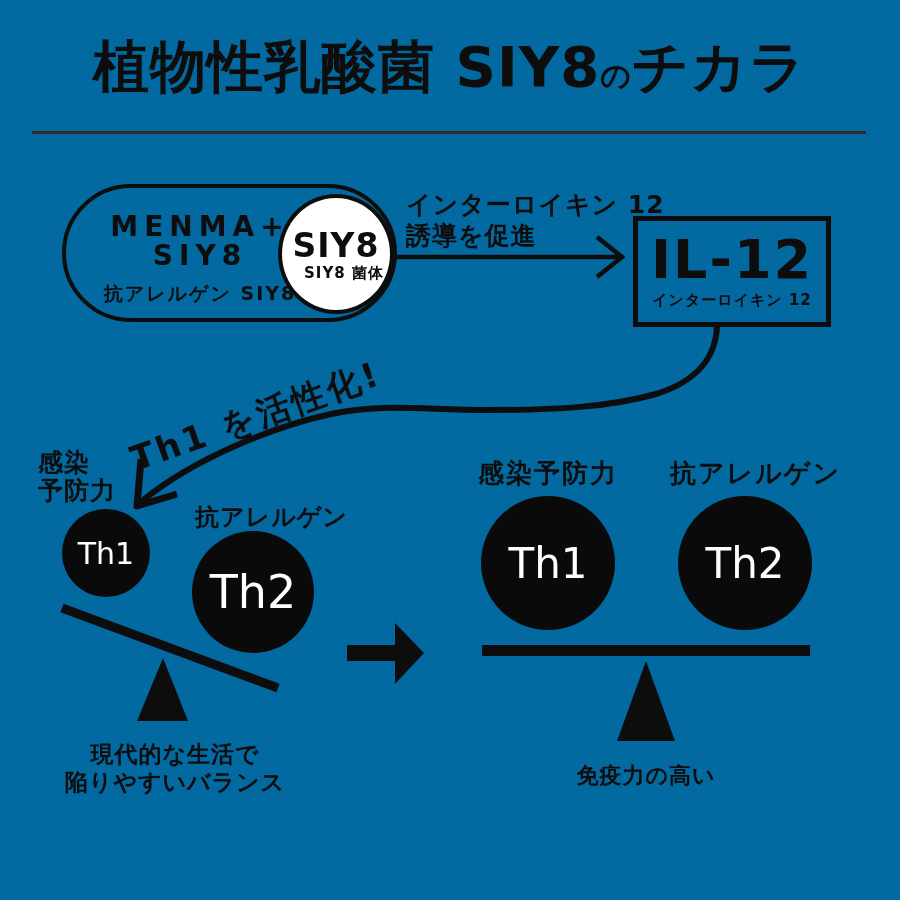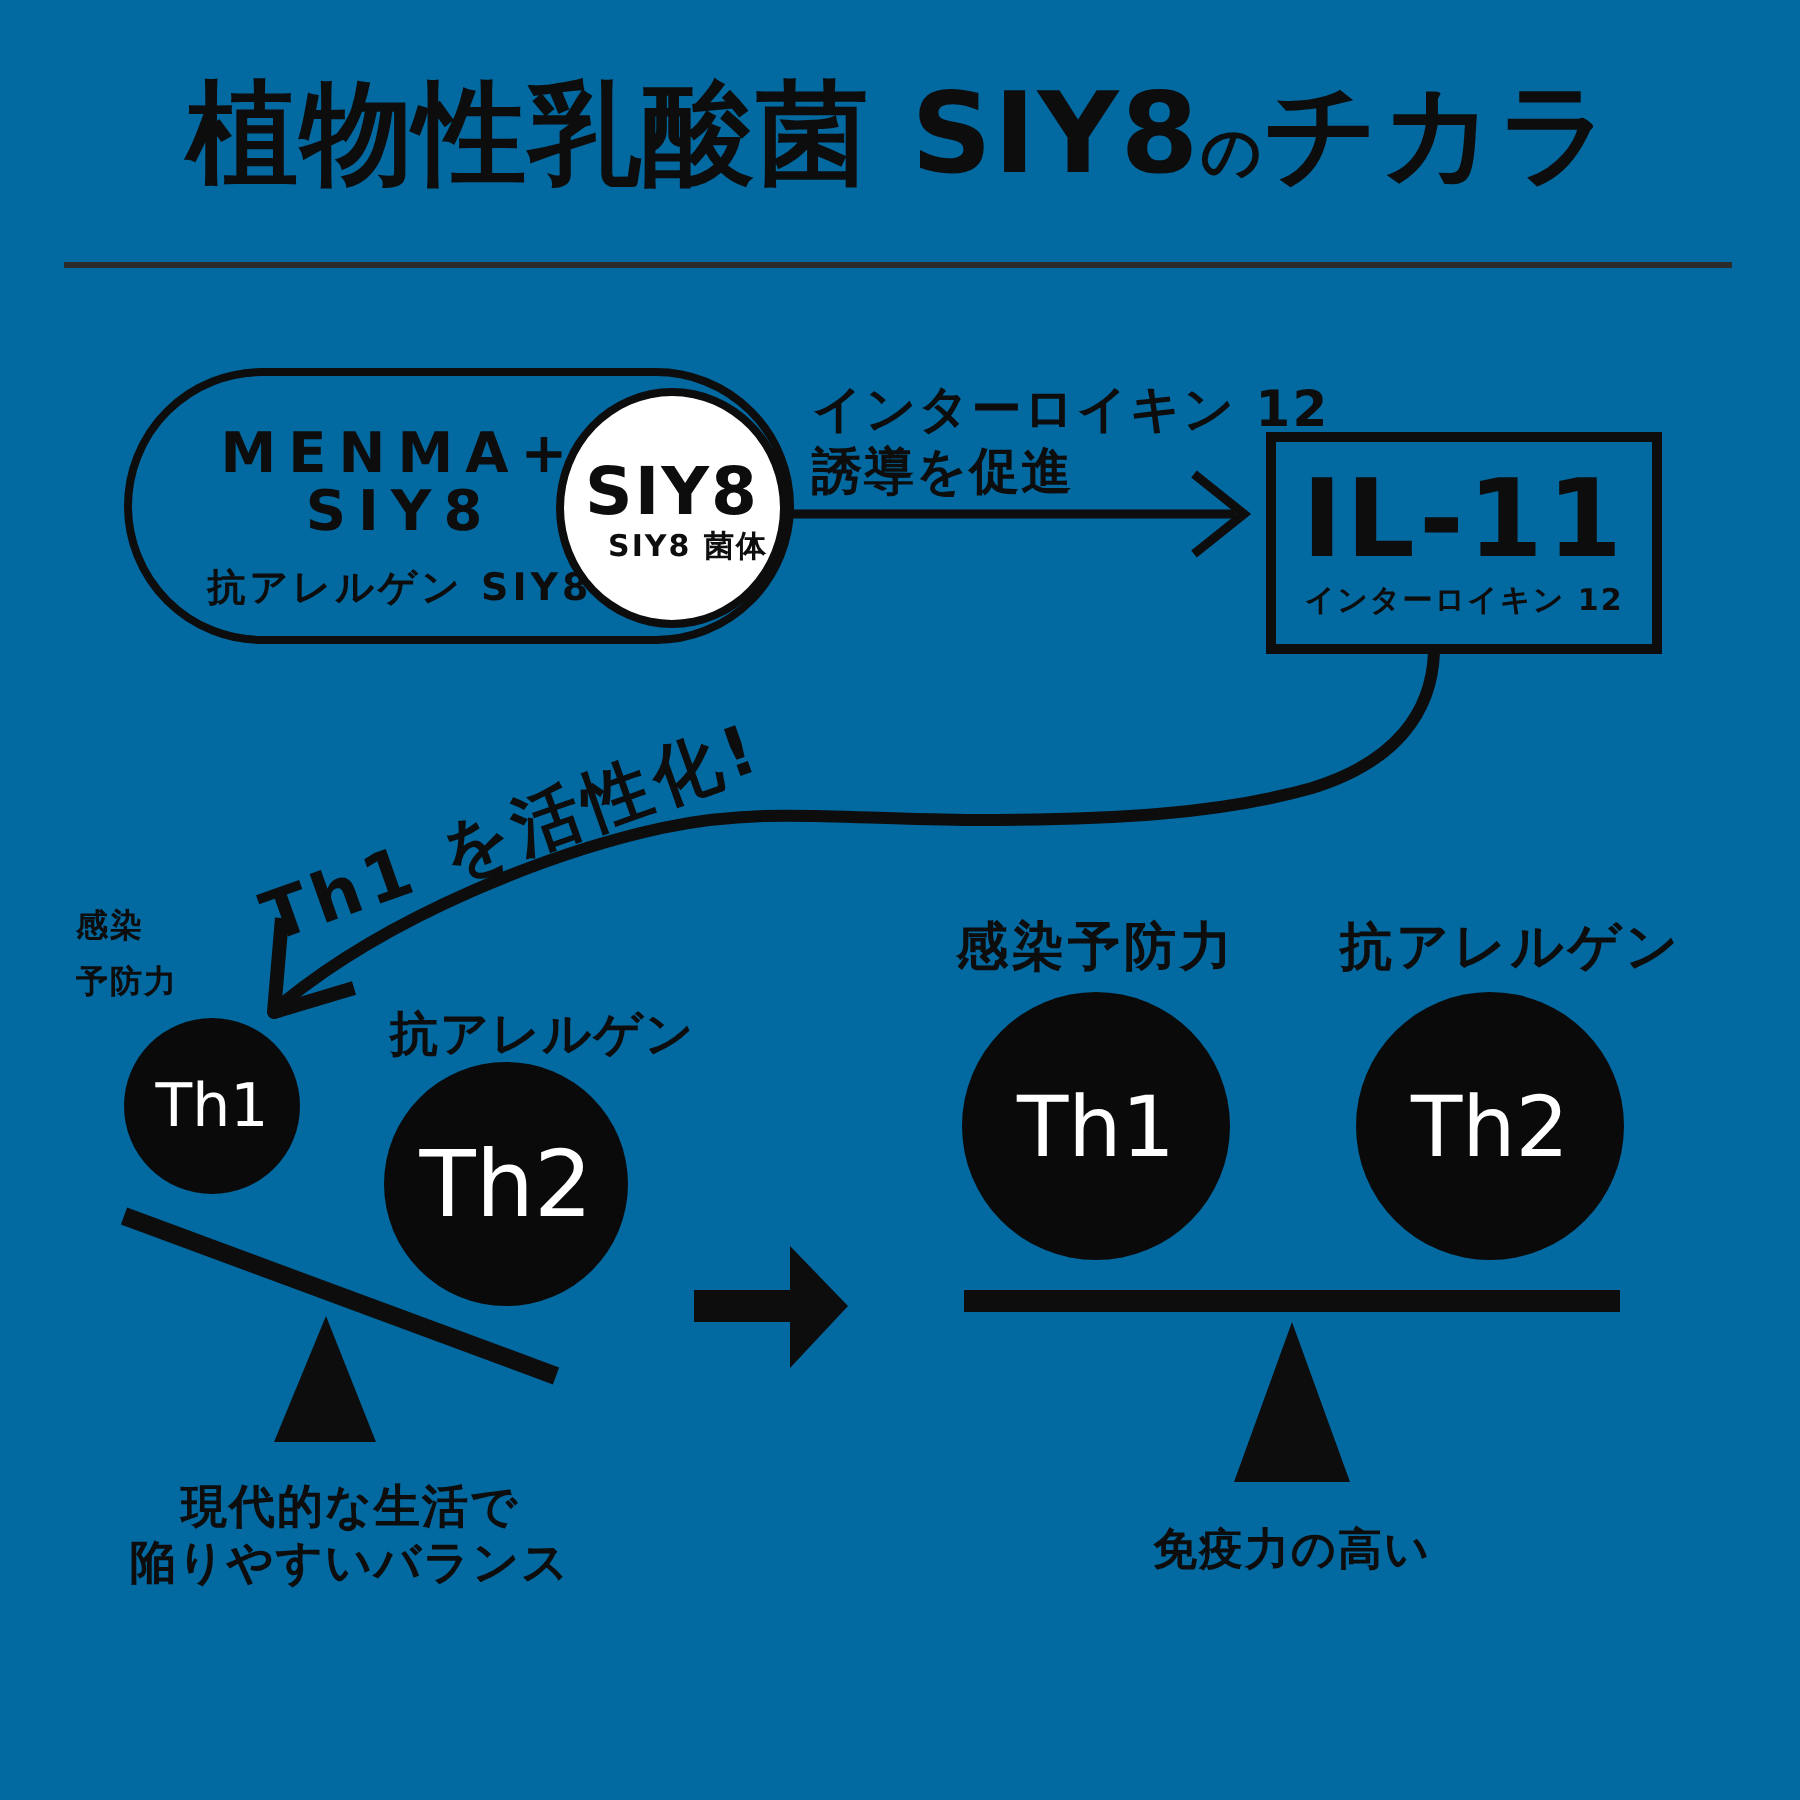--- a/index.html
+++ b/index.html
@@ -49,21 +49,21 @@
   .il12-sub{font-size:15px;font-weight:700;letter-spacing:1px;margin-top:4px;white-space:nowrap;}
 
   
   .activation-label{
     left:120px;top:394px;width:270px;height:40px;text-align:center;
     font-size:34px;font-weight:700;letter-spacing:3px;white-space:nowrap;
     transform:rotate(-19.5deg);
   }
 
   
-  .jp-label{font-size:16px;font-weight:700;line-height:28px;letter-spacing:1px;white-space:nowrap;}
+  .jp-label{font-size:25px;font-weight:700;line-height:28px;letter-spacing:1px;white-space:nowrap;}
   .before-th1-label{left:38px;top:449px;}
   .before-th2-label{left:195px;top:503px;font-size:24px;}
   .after-label{font-size:26px;font-weight:700;letter-spacing:2px;white-space:nowrap;}
   .after-th1-label{left:478px;top:456px;}
   .after-th2-label{left:670px;top:456px;}
 
   
   .cell{
     background:#0a0a0a;border-radius:50%;color:#ffffff;
     display:flex;align-items:center;justify-content:center;font-weight:500;
@@ -114,21 +114,21 @@
     <div class="badge-label">SIY8</div>
     <div class="badge-sub">SIY8 菌体</div>
   </div>
 
   <div class="abs induction-label">
     <div>インターロイキン 12</div>
     <div>誘導を促進</div>
   </div>
 
   <div class="abs il12">
-    <div class="il12-label">IL-11</div>
+    <div class="il12-label">IL-12</div>
     <div class="il12-sub">インターロイキン 12</div>
   </div>
 
   <div class="abs activation-label">Th1 を活性化!</div>
 
   <div class="abs jp-label before-th1-label">
     <div>感染</div>
     <div>予防力</div>
   </div>
   <div class="abs jp-label before-th2-label">抗アレルゲン</div>

